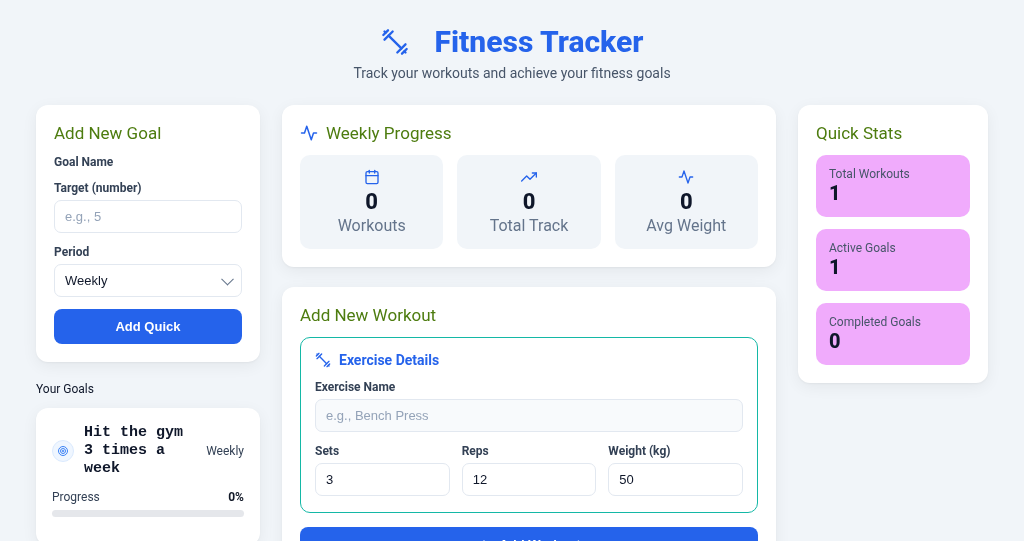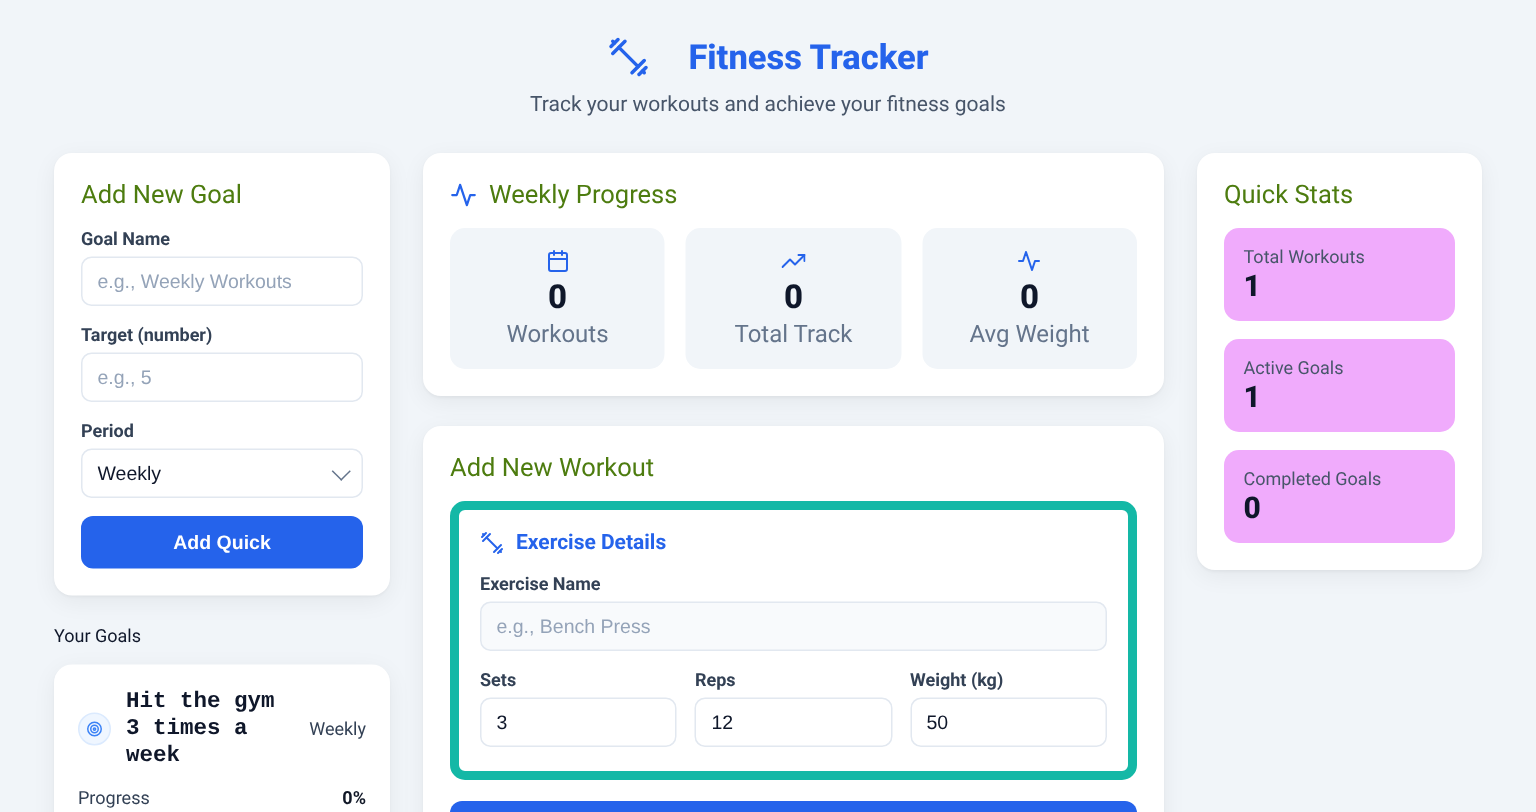--- a/index.html
+++ b/index.html
@@ -19,21 +19,21 @@
       margin: 0 auto;
     }
     .header {
       text-align: center;
       margin-bottom: 24px;
     }
     .header-title {
       display: inline-flex;
       align-items: center;
       gap: 26px;
-      font-size: 23px;
+      font-size: 30px;
       font-weight: 800;
       color: #2563eb;
     }
     .header-title .icon {
       width: 28px;
       height: 28px;
       color: #2563eb;
     }
     .header-sub {
       color: #475569;
@@ -215,21 +215,21 @@
       font-size: 22px;
       font-weight: 800;
       color: #0f172a;
     }
     .stat-lbl {
       font-size: 16px;
       color: #64748b;
       margin-top: 2px;
     }
     .subcard {
-      border: 6px solid #14b8a6;
+      border: 1px solid #14b8a6;
       border-radius: 10px;
       padding: 14px 14px 16px;
     }
     .sub-title {
       display: flex;
       align-items: center;
       gap: 8px;
       color: #2563eb;
       font-weight: 700;
       font-size: 14px;
@@ -287,21 +287,20 @@
     <div class="header-sub">Track your workouts and achieve your fitness goals</div>
   </div>
 
   <div class="layout">
 
     <div class="col">
       <div class="card">
         <div class="card-title">Add New Goal</div>
         <div class="field">
           <label class="label">Goal Name</label>
-          <input class="input" type="text" placeholder="e.g., Weekly Workouts" style="">
         </div>
         <div class="field">
           <label class="label">Target (number)</label>
           <input class="input" type="text" placeholder="e.g., 5" style="">
         </div>
         <div class="field">
           <label class="label">Period</label>
           <div class="select-wrap">
             <select class="select">
               <option>Weekly</option>

